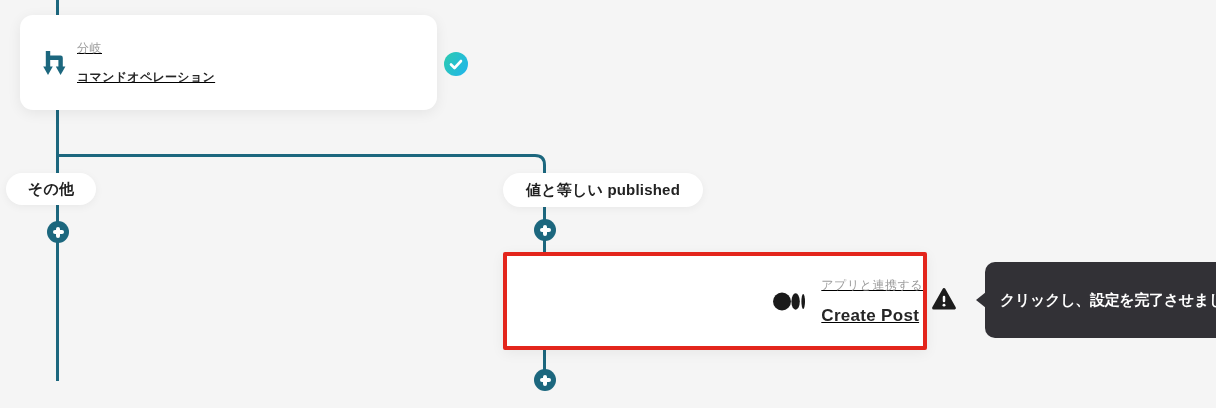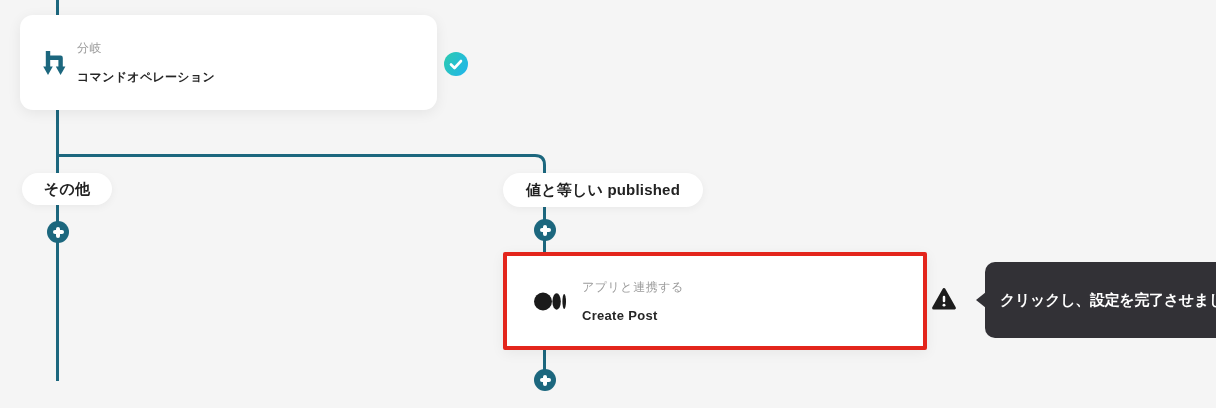--- a/index.html
+++ b/index.html
@@ -39,28 +39,29 @@
     border-radius:13px;
     box-shadow:0 3px 14px rgba(0,0,0,0.07);
     padding-left:22px;
   }
   .app-card{
     left:503px;top:252px;width:424px;height:98px;
     border:4px solid var(--accent-red);
     border-radius:2px;
     box-shadow:0 3px 14px rgba(0,0,0,0.06);
     padding-left:27px;
+    justify-content:flex-end;
   }
   .node-icon{display:flex;align-items:center;justify-content:center;flex:0 0 auto;}
   .branch-icon-box{width:28px;height:30px;margin-right:7px;color:var(--line);}
   .medium-icon-box{width:32px;height:19px;margin-right:16px;color:var(--icon-black);}
-  .node-text{display:flex;flex-direction:column;gap:12px;}
+  .node-text{display:flex;flex-direction:column;gap:12px;text-decoration:underline;}
   .node-type{font-size:12px;color:var(--node-label);letter-spacing:.5px;}
   .node-title{font-size:12px;font-weight:700;color:var(--node-title);letter-spacing:.3px;}
-  .app-card .node-title{font-size:13px;}
+  .app-card .node-title{font-size:17px;}
 
   
   .check-badge{
     position:absolute;left:444px;top:52px;width:24px;height:24px;
     border-radius:50%;
     background:linear-gradient(120deg,var(--check-start),var(--check-end));
     display:flex;align-items:center;justify-content:center;
     z-index:3;
   }
 
@@ -68,21 +69,21 @@
   .pill{
     position:absolute;
     background:#ffffff;
     border-radius:17px;
     display:flex;align-items:center;justify-content:center;
     font-size:15px;font-weight:700;color:#222222;
     box-shadow:0 2px 8px rgba(0,0,0,0.05);
     z-index:2;
     letter-spacing:.2px;
   }
-  .pill-left{left:22px;top:173px;width:90px;height:32px;}
+  .pill-left{left:6px;top:173px;width:90px;height:32px;}
   .pill-right{left:503px;top:173px;width:200px;height:34px;text-align:right;}
 
   
   .plus{
     position:absolute;width:22px;height:22px;border-radius:50%;
     background:var(--line);border:none;cursor:pointer;z-index:3;
   }
   .plus::before,.plus::after{
     content:"";position:absolute;background:#ffffff;border-radius:2px;
   }

